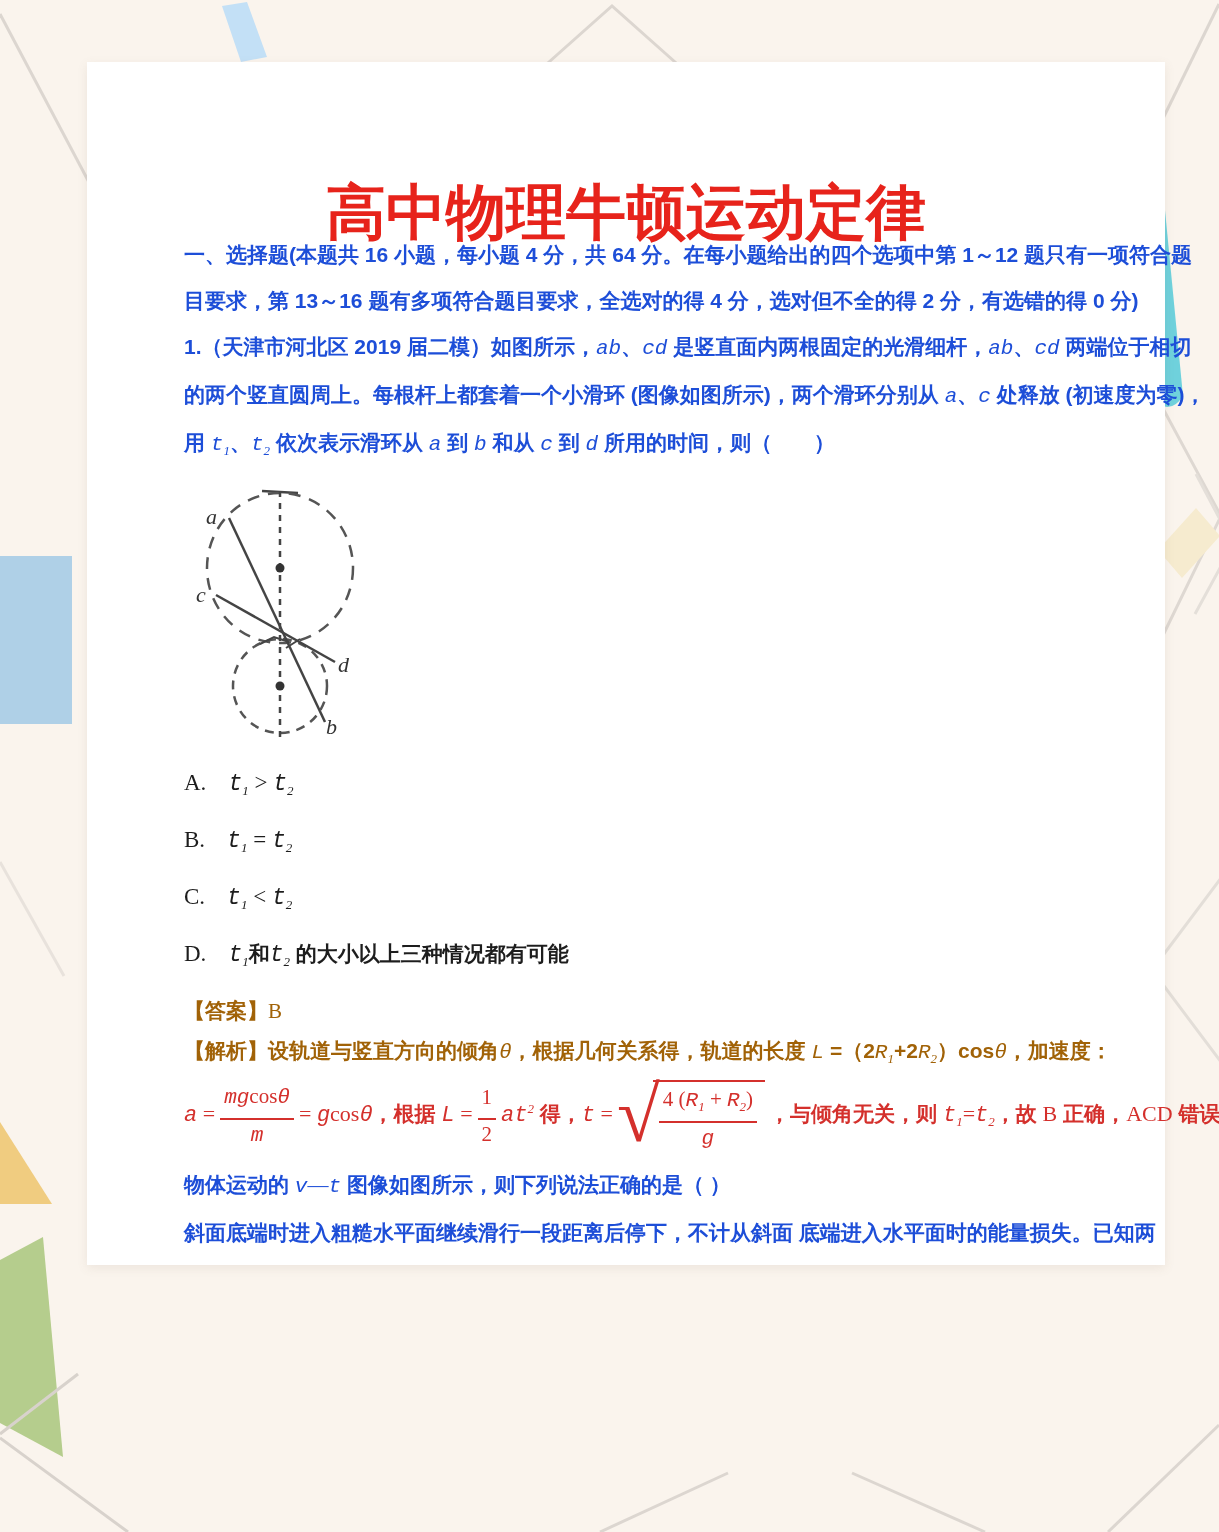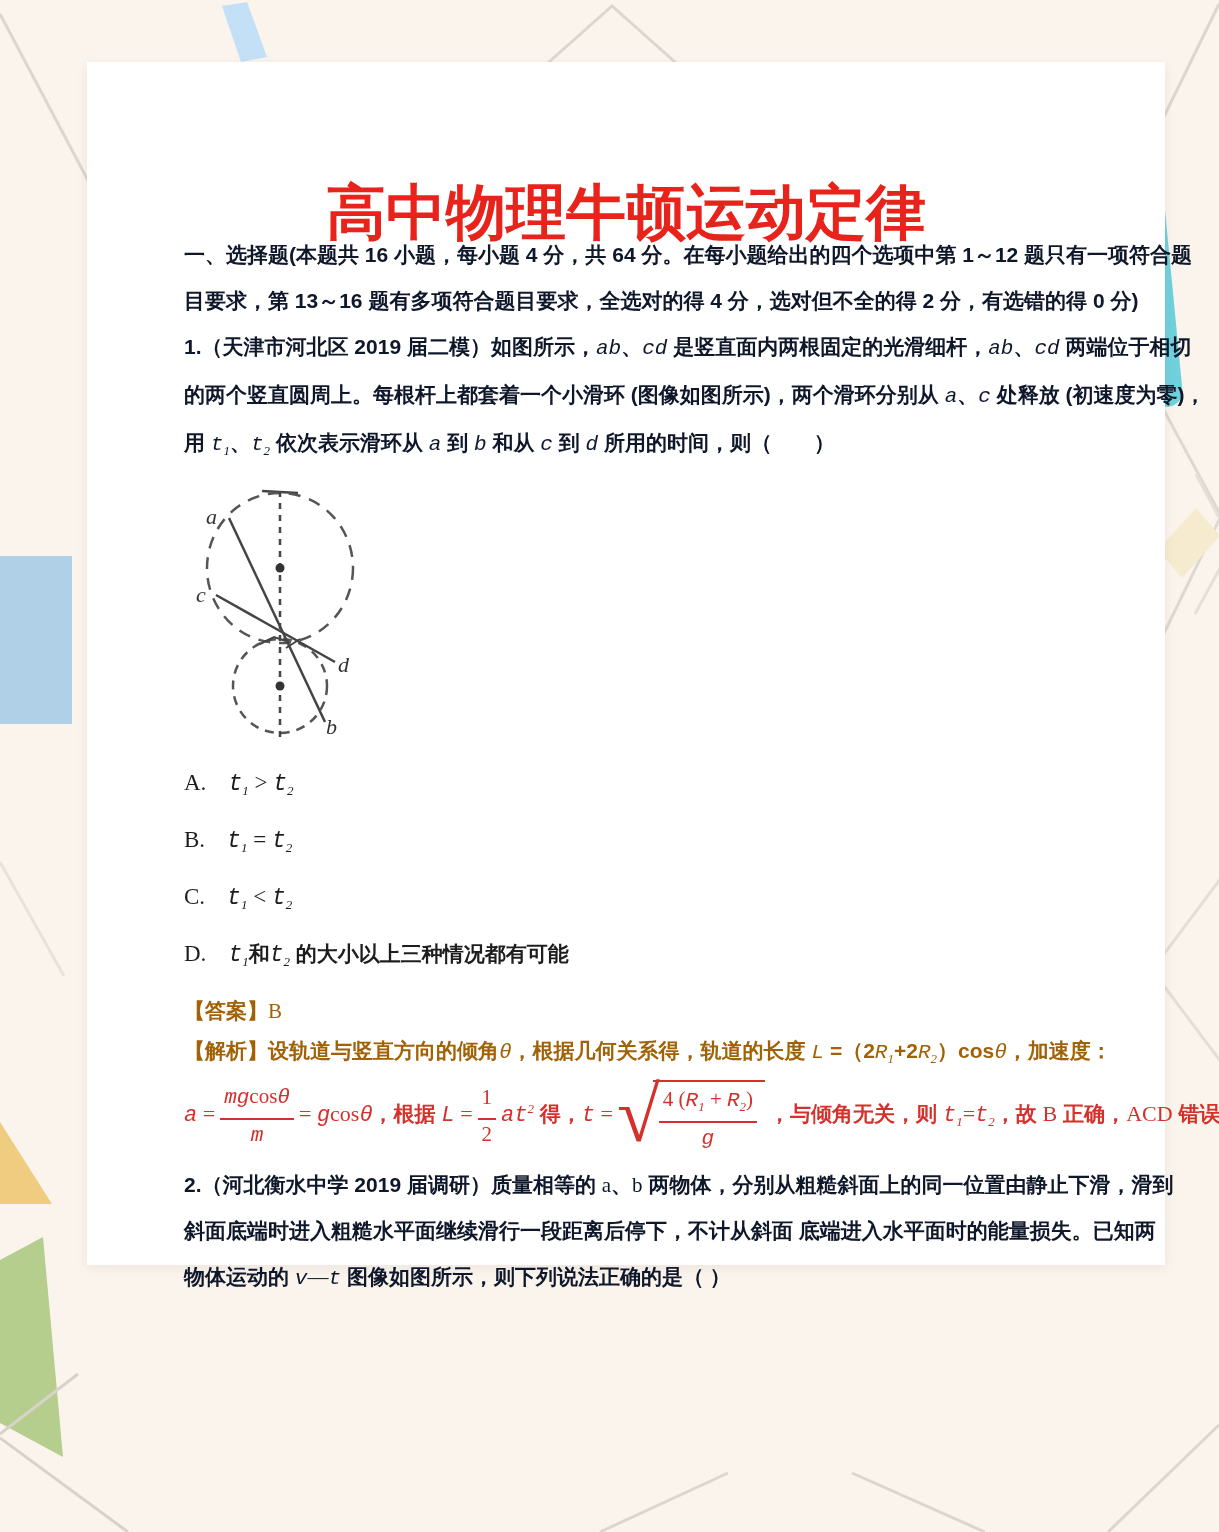--- a/index.html
+++ b/index.html
@@ -4,21 +4,21 @@
 <style>
   html,body{margin:0;padding:0;}
   .canvas{position:relative;width:1219px;height:1532px;background:#faf4ed;overflow:hidden;
           font-family:"Liberation Sans",sans-serif;}
   .deco{position:absolute;left:0;top:0;width:1219px;height:1532px;}
   .page{position:absolute;left:87px;top:62px;width:1078px;height:1203px;background:#ffffff;
         box-shadow:0 3px 10px rgba(120,100,80,0.10);}
   .blk{position:absolute;left:97px;}
   .title{position:absolute;left:0;width:1078px;top:78px;text-align:center;
          font-size:60px;line-height:1.1;font-weight:900;color:#e7231b;}
-  .line{white-space:nowrap;font-size:21px;font-weight:700;color:#0f172a;line-height:46px;}
+  .line{white-space:nowrap;font-size:21px;font-weight:700;color:#1d4ed8;line-height:46px;}
   .it{font-family:Liberation Mono, monospace;font-style:italic;font-weight:400;}
   .rm{font-family:"Liberation Serif",serif;font-style:normal;font-weight:400;}
   sub,sup{font-family:"Liberation Serif",serif;font-style:italic;font-weight:400;
           font-size:13px;line-height:0;}
   .opt{position:absolute;left:97px;white-space:nowrap;font-size:21px;font-weight:700;
        color:#1d1d1d;line-height:46px;}
   .opt .it,.opt .rm{font-size:23px;}
   .opt-label{font-family:"Liberation Serif",serif;font-weight:400;font-size:23px;
              color:#1d1d1d;margin-right:22px;}
   .red,.red .opt-label{color:#d4302c;}
@@ -135,19 +135,18 @@
           <span class="frac" style="margin:0">
             <span class="num"><span class="rm">4 (</span><span class="it">R</span><sub>1</sub><span class="rm"> + </span><span class="it">R</span><sub>2</sub><span class="rm">)</span></span>
             <span class="den"><span class="it">g</span></span>
           </span>
         </span>
       </span>
       <span><span>，与倾角无关，则 </span><span class="it">t</span><sub>1</sub><span class="rm">=</span><span class="it">t</span><sub>2</sub><span>，故 </span><span class="rm">B</span><span> 正确，</span><span class="rm">ACD</span><span> 错误。</span></span>
     </div>
 
     <div class="blk" style="top:1100px">
-      <div class="line"><span>2.（河北衡水中学 2019 届调研）质量相等的 </span><span class="rm">a</span><span>、</span><span class="rm">b</span><span> 两物体，分别从粗糙斜面上的同一位置由静止下滑，滑到</span></div>
+      <div class="line"><span>物体运动的 </span><span class="it">v</span><span class="rm">—</span><span class="it">t</span><span> 图像如图所示，则下列说法正确的是（        ）</span></div>
       <div class="line"><span>斜面底端时进入粗糙水平面继续滑行一段距离后停下，不计从斜面 底端进入水平面时的能量损失。已知两</span></div>
-      <div class="line"><span>物体运动的 </span><span class="it">v</span><span class="rm">—</span><span class="it">t</span><span> 图像如图所示，则下列说法正确的是（        ）</span></div>
     </div>
 
   </div>
 </div>
 
 </body></html>

